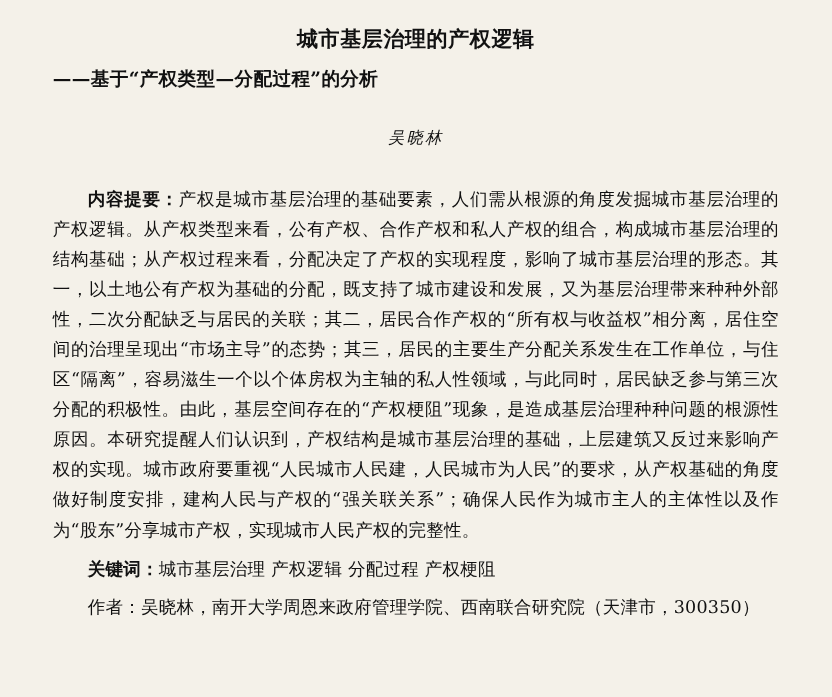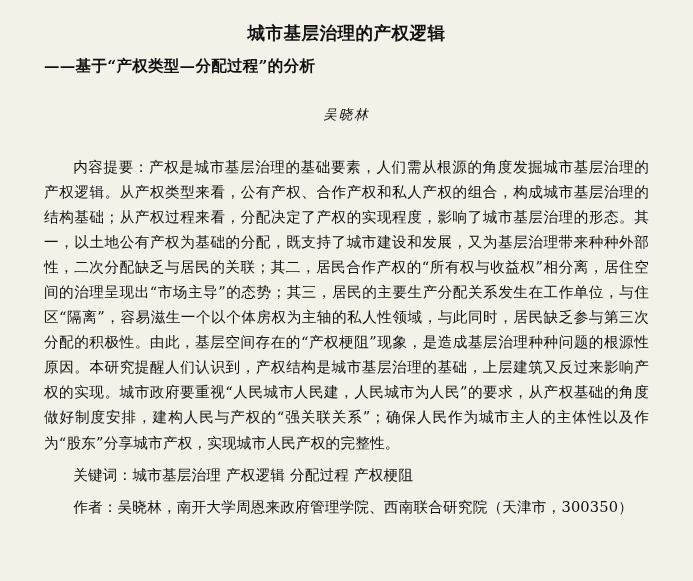--- a/index.html
+++ b/index.html
@@ -48,31 +48,31 @@
   .abstract {
     margin-top: 30px;
     font-size: 14.6px;
     line-height: 1.72;
     text-align: justify;
     text-justify: inter-ideograph;
     text-indent: 2em;
     letter-spacing: 0.2px;
   }
   .abstract .lead {
-    font-weight: normal;
+    font-weight: bold;
   }
   .keywords {
     margin-top: 7px;
     font-size: 14.6px;
     line-height: 1.72;
     text-indent: 2em;
     letter-spacing: 0.2px;
   }
   .keywords .lead {
-    font-weight: normal;
+    font-weight: bold;
   }
   .affiliation {
     margin-top: 7px;
     font-size: 14.6px;
     line-height: 1.72;
     text-indent: 2em;
     text-align: justify;
     text-justify: inter-ideograph;
     letter-spacing: 0.2px;
   }

